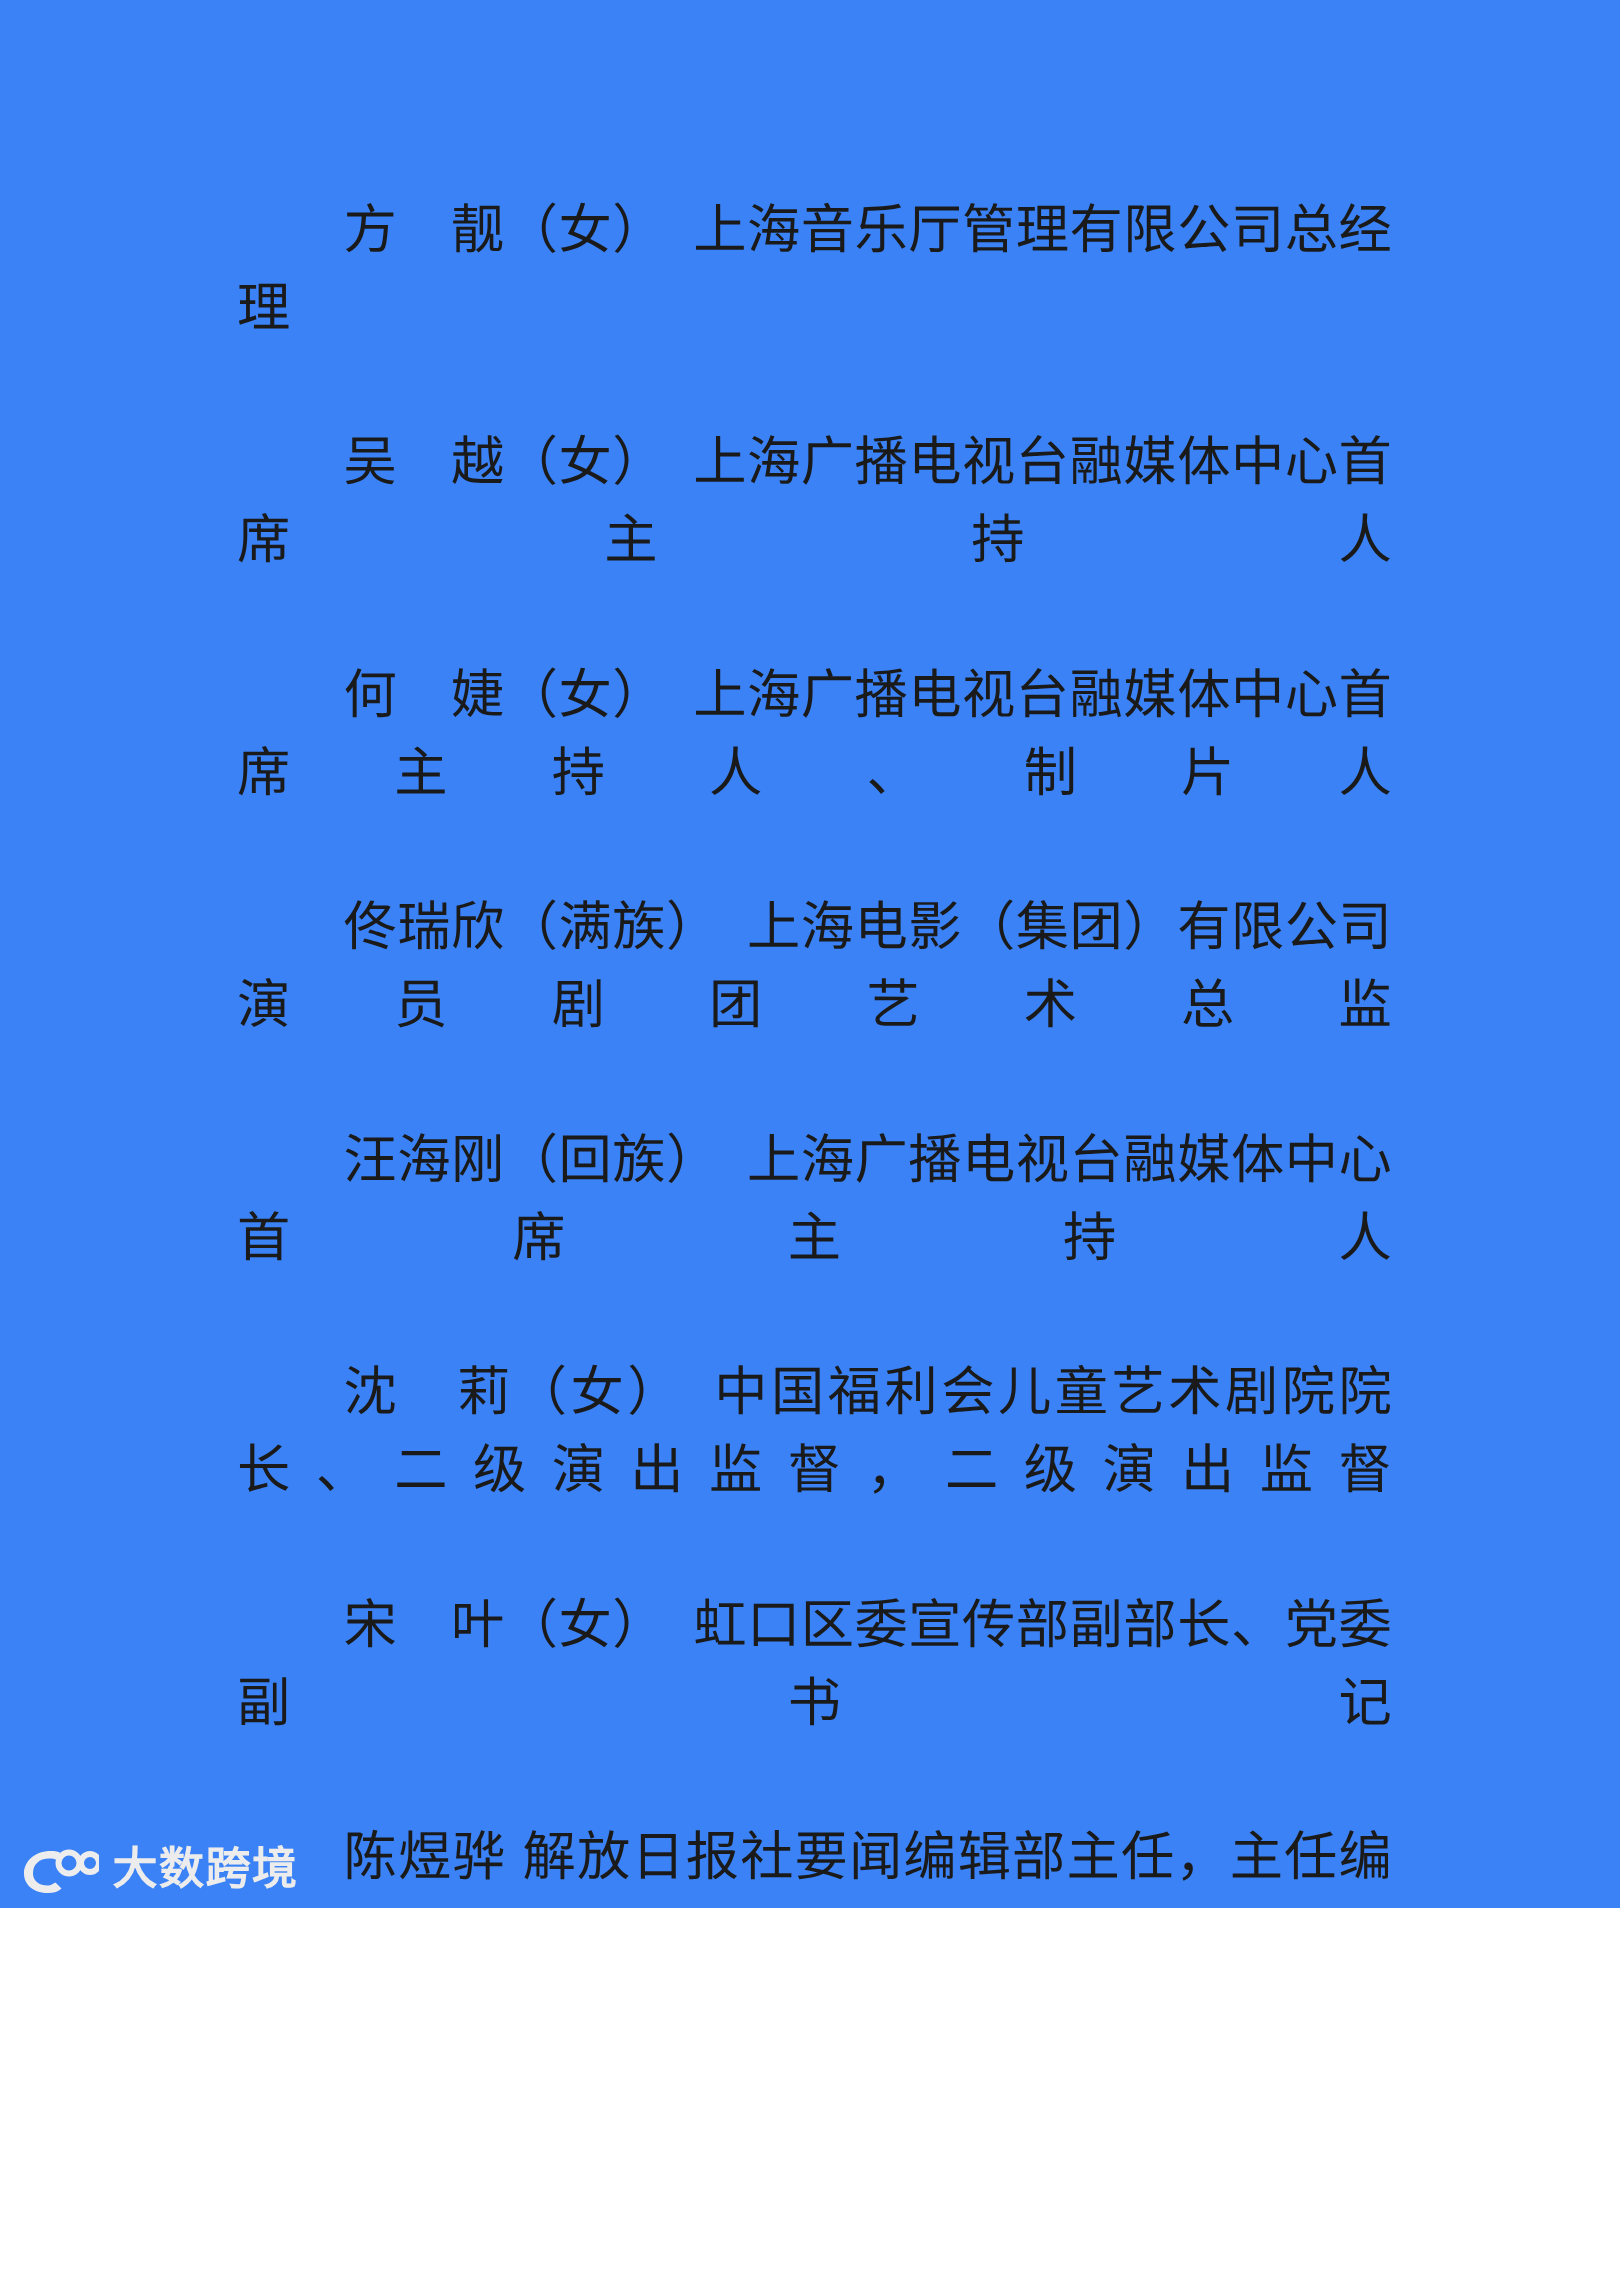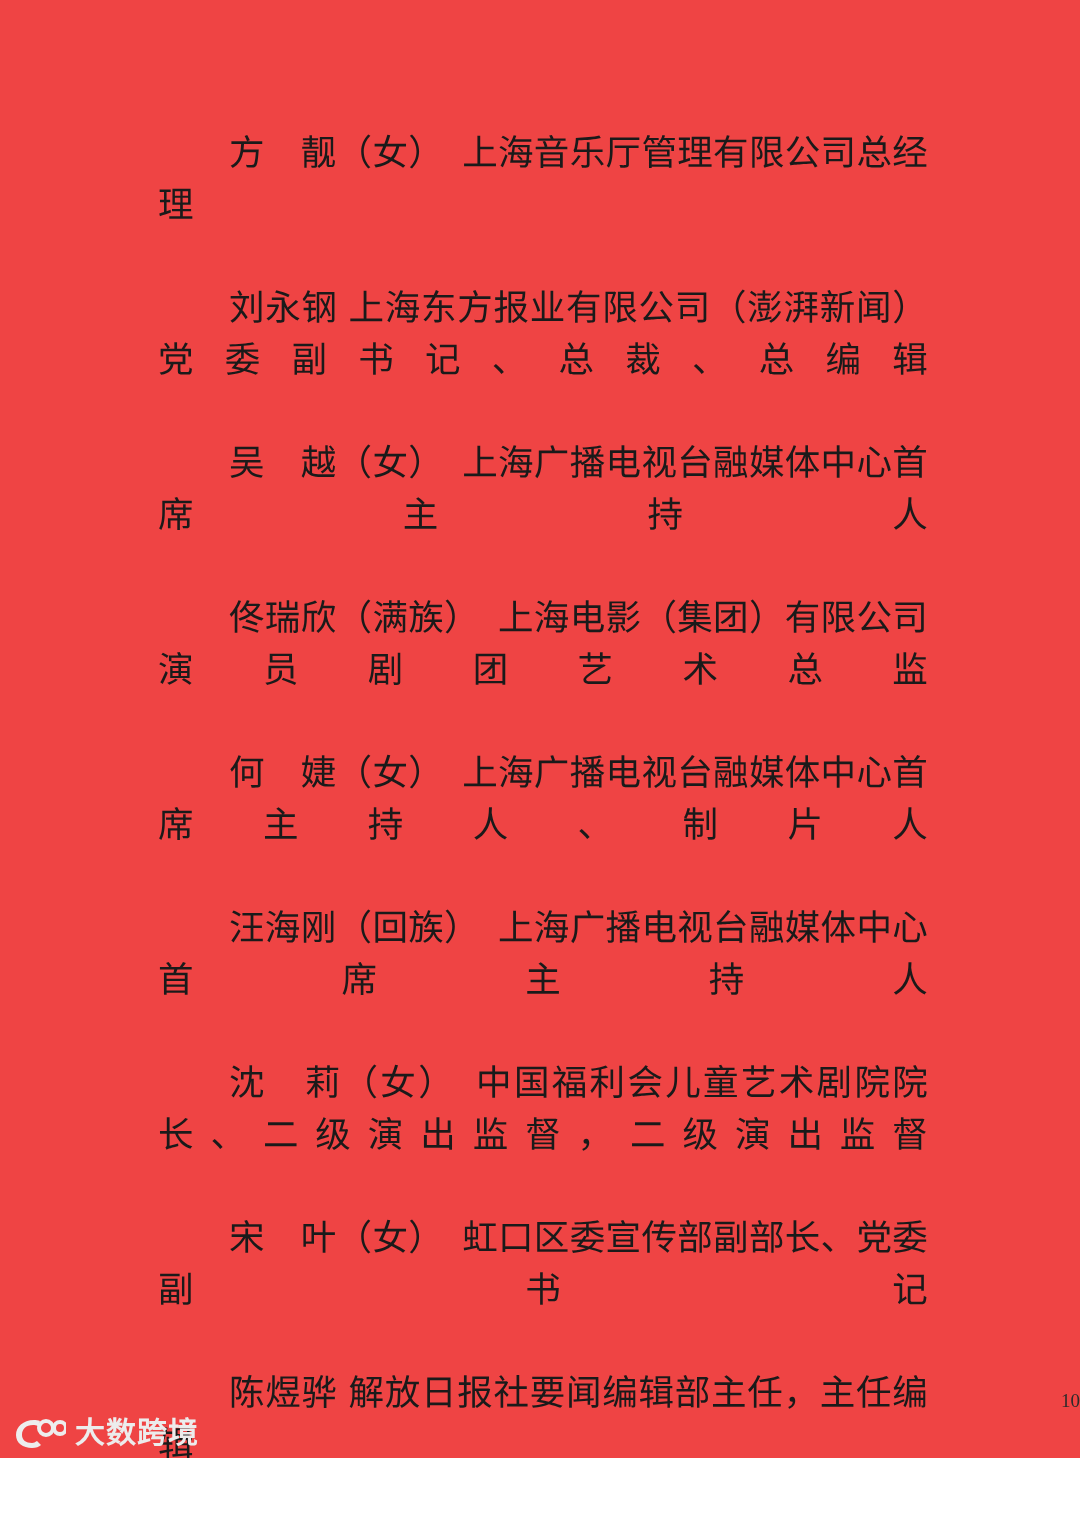--- a/index.html
+++ b/index.html
@@ -8,22 +8,22 @@
     padding: 0;
     background: #ffffff;
   }
   body {
     font-family: "Liberation Sans", "DejaVu Sans", sans-serif;
     color: #1a1a1a;
   }
   .page {
     position: relative;
     width: 1080px;
-    height: 1458px;
-    background: #ef4444;
+    height: 1272px;
+    background: #3b82f6;
     overflow: hidden;
     box-sizing: border-box;
   }
   .doc-body {
     position: absolute;
     left: 158px;
     top: 128px;
     width: 770px;
   }
   .entry {
@@ -81,24 +81,23 @@
     font-family: "DejaVu Sans", "Liberation Sans", sans-serif;
   }
 </style>
 </head>
 <body>
 
 <div class="page">
 
   <div class="doc-body">
     <p class="entry">方　靓（女）　上海音乐厅管理有限公司总经理</p>
-    <p class="entry">刘永钢 上海东方报业有限公司（澎湃新闻）党委副书记、总裁、总编辑</p>
     <p class="entry">吴　越（女）　上海广播电视台融媒体中心首席主持人</p>
+    <p class="entry">何　婕（女）　上海广播电视台融媒体中心首席主持人、制片人</p>
     <p class="entry">佟瑞欣（满族）　上海电影（集团）有限公司演员剧团艺术总监</p>
-    <p class="entry">何　婕（女）　上海广播电视台融媒体中心首席主持人、制片人</p>
     <p class="entry">汪海刚（回族）　上海广播电视台融媒体中心首席主持人</p>
     <p class="entry">沈　莉（女）　中国福利会儿童艺术剧院院长、二级演出监督，二级演出监督</p>
     <p class="entry">宋　叶（女）　虹口区委宣传部副部长、党委副书记</p>
     <p class="entry">陈煜骅 解放日报社要闻编辑部主任，主任编辑</p>
 
   </div>
 
   <div class="page-number">10</div>
 
   <div class="watermark">

